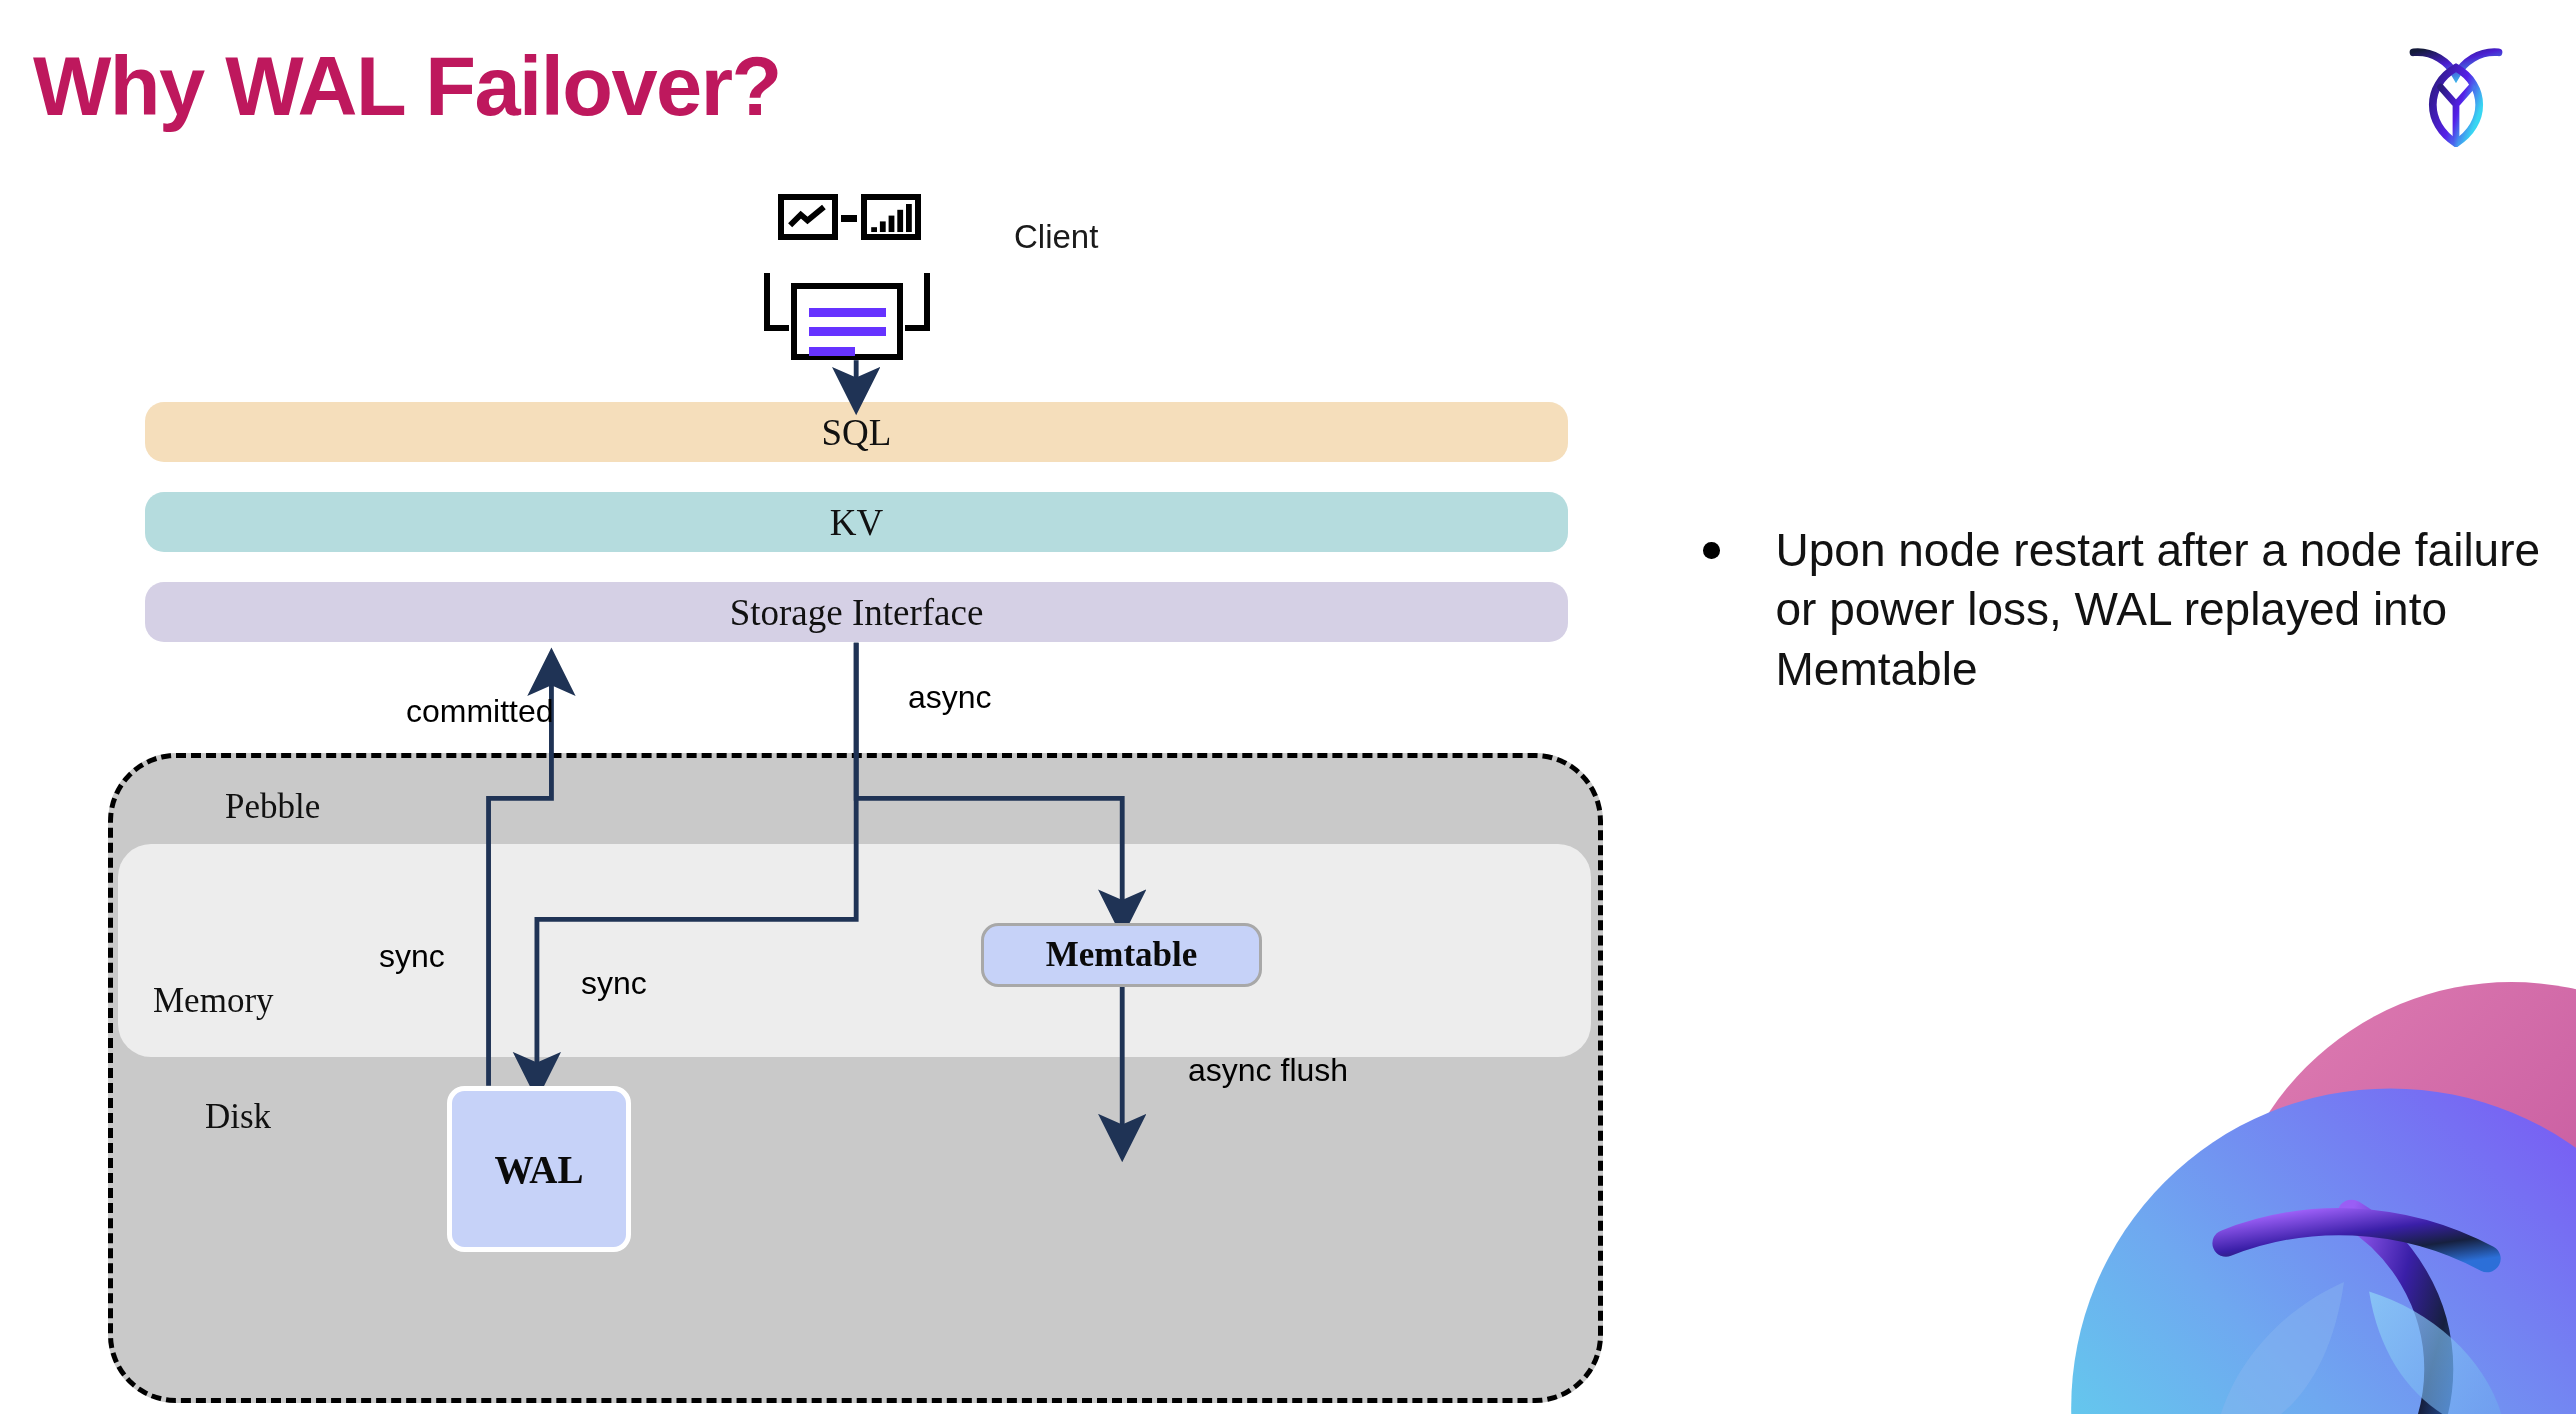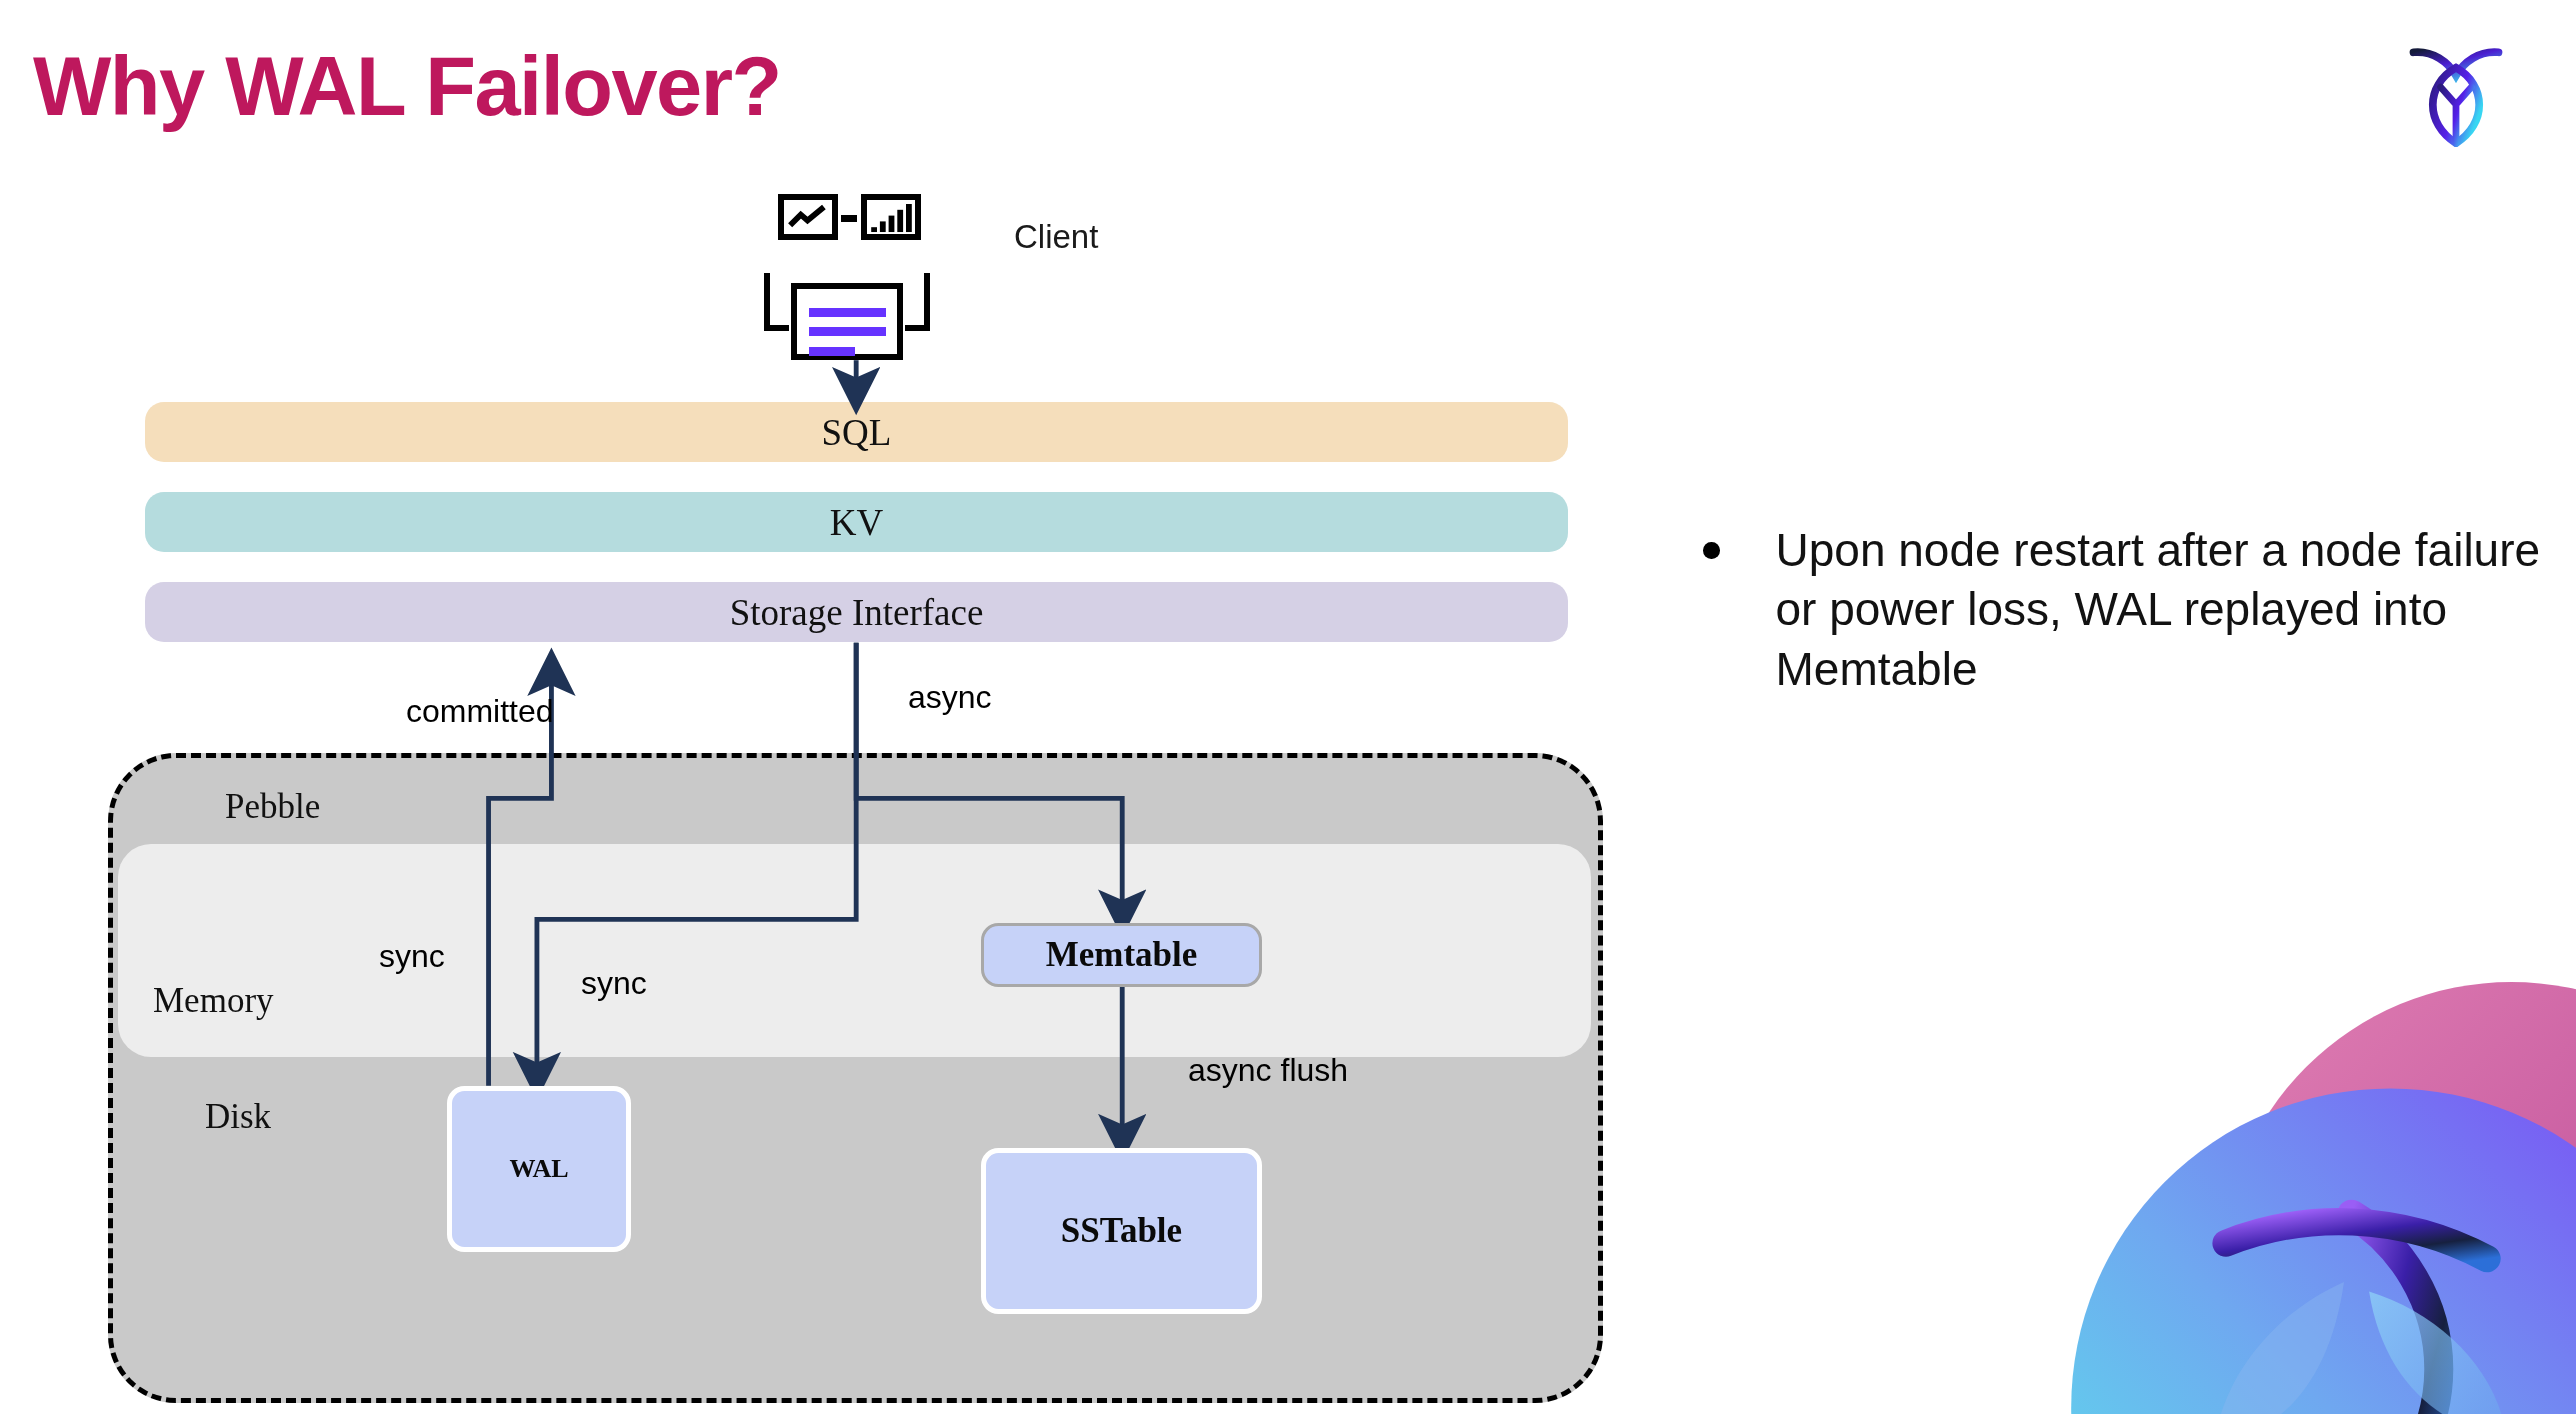--- a/index.html
+++ b/index.html
@@ -148,21 +148,21 @@
   #node-memtable {
     left: 981px; top: 923px;
     width: 281px; height: 64px;
     border: 3.9px solid #a8a8a8;
     font-size: 35px;
   }
   #node-wal {
     left: 447px; top: 1086px;
     width: 184px; height: 166px;
     border: 5.8px solid #ffffff;
-    font-size: 26px;
+    font-size: 39px;
   }
   #node-sstable {
     left: 981px; top: 1148px;
     width: 281px; height: 166px;
     border: 5.8px solid #ffffff;
     font-size: 35px;
   }
 
   
   .edge-label {
@@ -347,23 +347,20 @@
       <path d="M1160,1020 L1160,1176" marker-end="url(#ah)"></path>
     </g>
   </svg>
 
   <div class="node-box" id="node-memtable">
     <span>Memtable</span>
   </div>
   <div class="node-box" id="node-wal">
     <span>WAL</span>
   </div>
-  <div class="node-box" id="node-sstable">
-    <span>SSTable</span>
-  </div>
 
   <div class="edge-label" id="lbl-committed">committed</div>
   <div class="edge-label" id="lbl-commit">async</div>
   <div class="edge-label" id="lbl-sync-left">sync</div>
   <div class="edge-label" id="lbl-sync-right">sync</div>
   <div class="edge-label" id="lbl-async">async flush</div>
 </div>
 
 <div id="bullet-panel">
   <div class="bullet-row">

